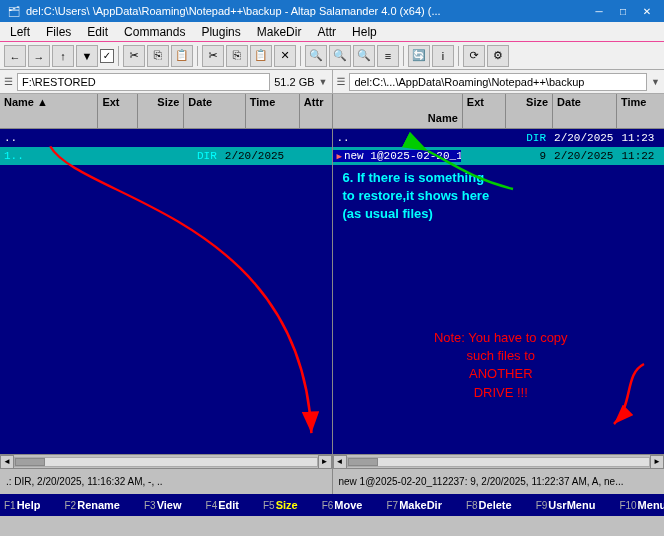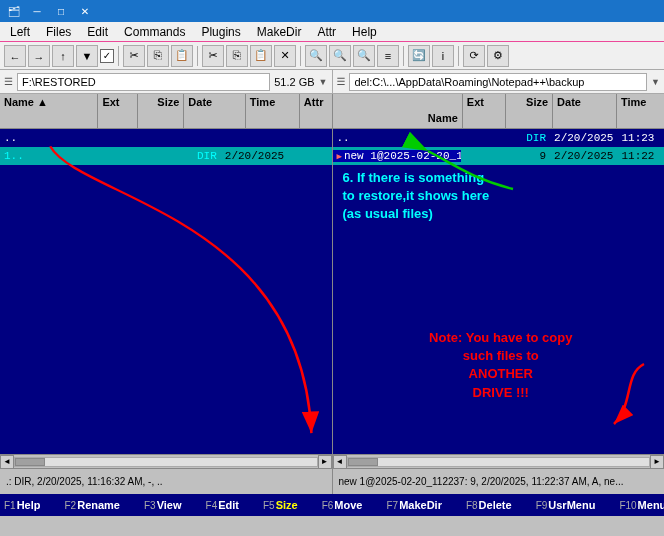--- a/index.html
+++ b/index.html
@@ -180,21 +180,21 @@
       font-family: Arial, sans-serif;
       line-height: 1.4;
     }
     .annotation-note {
       position: absolute;
       top: 200px;
       left: 10px;
       right: 5px;
       color: red;
       font-size: 13px;
-      font-weight: bold;
+      font-weight: normal;
       font-family: Arial, sans-serif;
       line-height: 1.4;
       text-align: center;
     }
 
     
     .arrow-overlay {
       position: absolute;
       top: 0; left: 0;
       width: 100%;
@@ -307,20 +307,21 @@
     .selected-row {
       background: #00aaaa !important;
       color: black;
     }
   </style>
 </head>
 <body>
 
 <div id="title-bar">
   <span class="title-icon">🗂</span>
+  <span class="title-text">del:C:\Users\        \AppData\Roaming\Notepad++\backup - Altap Salamander 4.0 (x64) (...</span>
   <div class="window-controls">
     <button class="win-btn">─</button>
     <button class="win-btn">□</button>
     <button class="win-btn close">✕</button>
   </div>
 </div>
 
 <div id="menu-bar">
   <span class="menu-item">Left</span>
   <span class="menu-item">Files</span>

